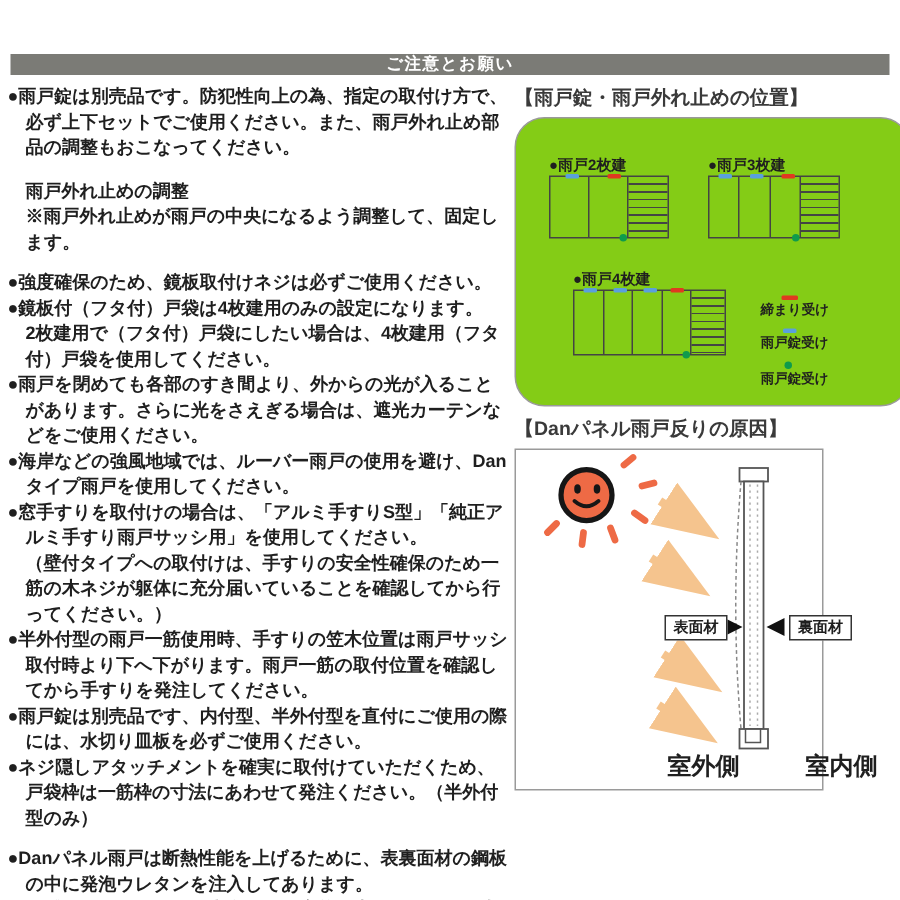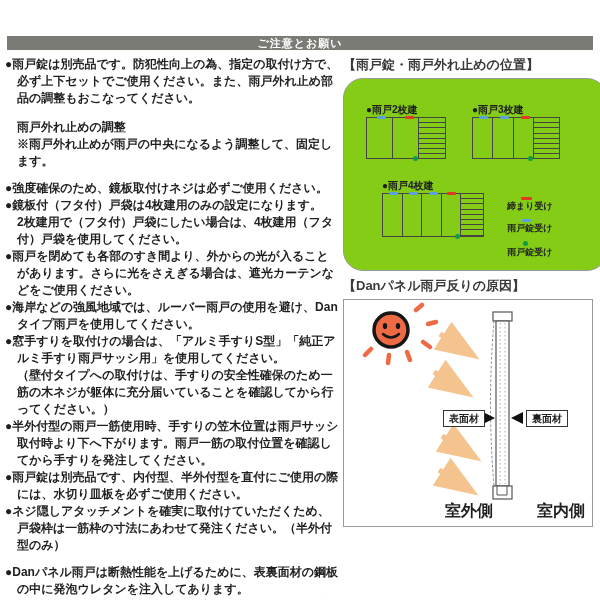--- a/index.html
+++ b/index.html
@@ -29,21 +29,21 @@
   }
   .sub-note{margin:12px 0 10px 12px;font-size:12px;font-weight:bold;line-height:17px;}
   .note.gap-top{margin-top:10px;}
 
   
   .fig-title{font-size:13px;font-weight:bold;color:#3a3a3a;line-height:18px;margin:0 0 4px 0;}
   .fig2 .fig-title{margin-top:6px;}
 
   .fig-panel{position:relative;border:1px solid #9a9a9a;box-sizing:border-box;}
   .pos-panel{width:264px;height:193px;background:#84cc16;border-radius:20px;}
-  .warp-panel{width:250px;height:228px;background:#ffffff;}
+  .warp-panel{width:206px;height:228px;background:#ffffff;}
 
   
   .shutter-label{position:absolute;font-size:10px;font-weight:bold;color:#1f1f1f;white-space:nowrap;}
   .shutter{position:absolute;display:flex;border:1px solid #444;box-sizing:border-box;}
   .panes{flex:1;display:flex;height:100%;}
   .pane{flex:1;border-right:1px solid #444;}
   .tobukuro{
     height:100%;
     background:repeating-linear-gradient(to bottom,transparent 0 4.2px,#444 4.2px 5.2px);
   }

